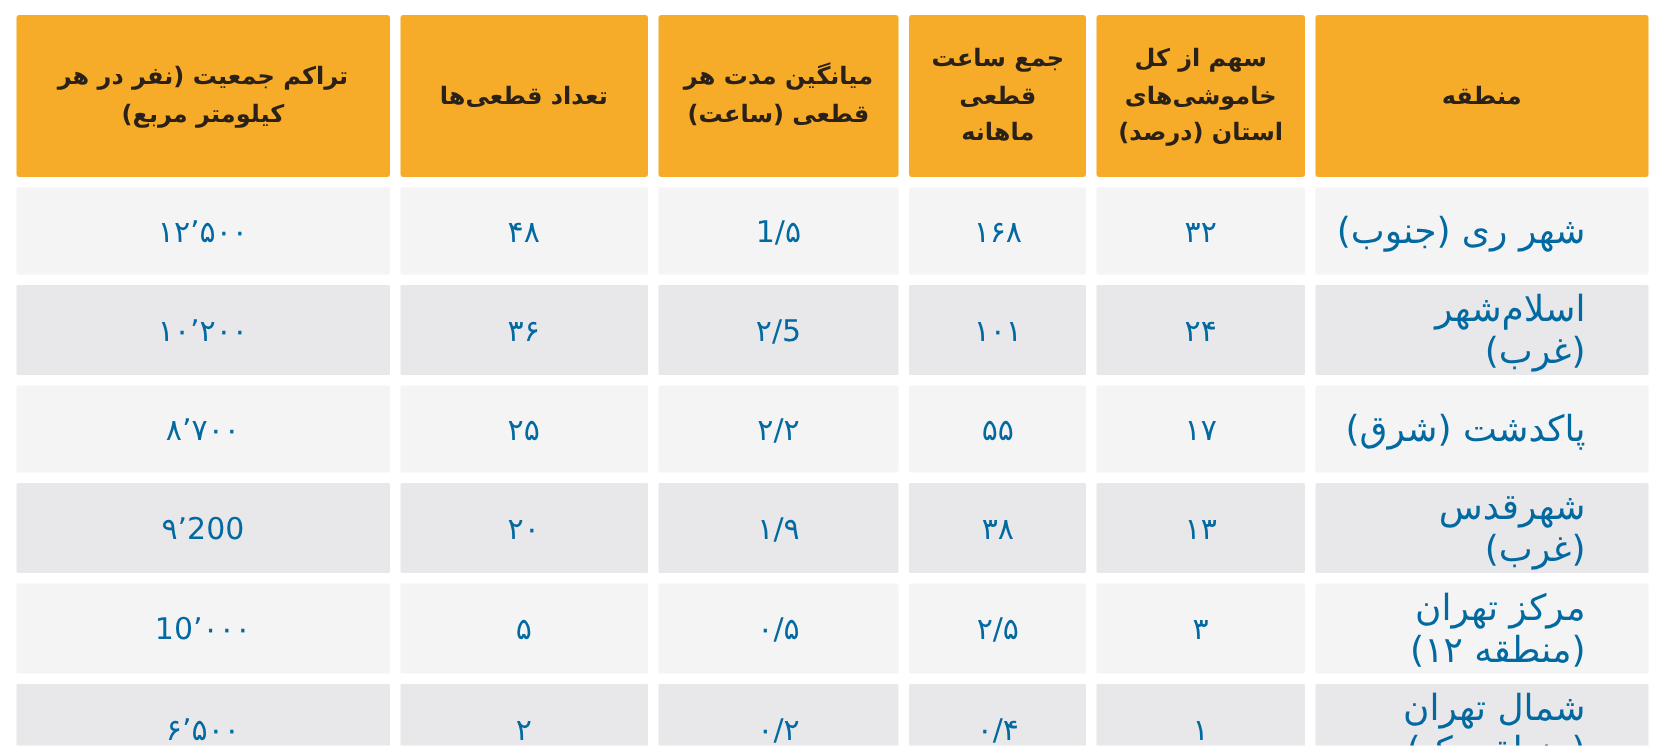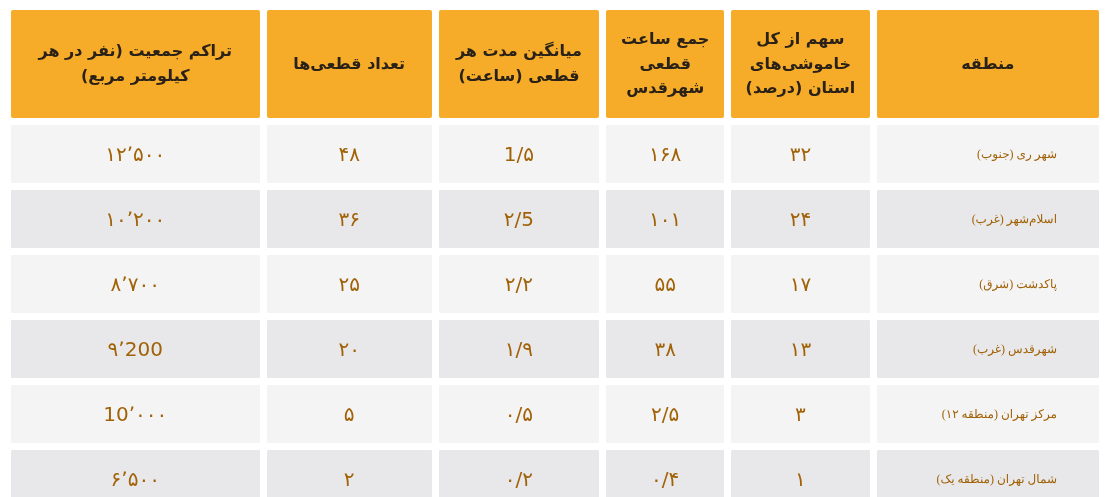--- a/index.html
+++ b/index.html
@@ -33,51 +33,50 @@
     vertical-align: middle;
     height: 100px;
     padding: 4px 8px;
     border-radius: 2px;
   }
   td {
     height: 54px;
     text-align: center;
     vertical-align: middle;
     font-size: 20px;
-    color: #a16207;
+    color: #0369a1;
     padding: 2px 8px;
     border-radius: 1px;
   }
   tbody tr:nth-child(odd) td { background: #F4F4F5; }
   tbody tr:nth-child(even) td { background: #E8E8EA; }
   td.region-cell {
     text-align: right;
     padding-right: 42px;
-    font-size: 12px;
-    font-family: Liberation Serif, serif;
+    font-size: 24px;
   }
 </style>
 </head>
 <body>
 
 <div class="table-wrap">
   <table class="outage-table">
     <colgroup>
       <col style="width:222px">
       <col style="width:138px">
       <col style="width:118px">
       <col style="width:160px">
       <col style="width:165px">
       <col style="width:248px">
     </colgroup>
     <thead>
       <tr>
         <th>منطقه</th>
         <th>سهم از کل خاموشی‌های استان (درصد)</th>
-        <th>جمع ساعت قطعی شهرقدس</th>
+        <th>جمع ساعت قطعی ماهانه</th>
         <th>میانگین مدت هر قطعی (ساعت)</th>
         <th>تعداد قطعی‌ها</th>
         <th>تراکم جمعیت (نفر در هر کیلومتر مربع)</th>
       </tr>
     </thead>
     <tbody>
       <tr>
         <td class="region-cell">شهر ری (جنوب)</td>
         <td>۳۲</td>
         <td>۱۶۸</td>

